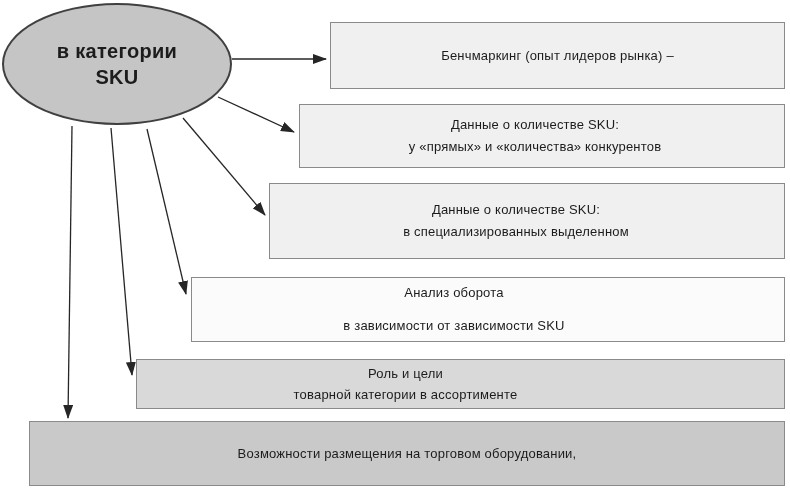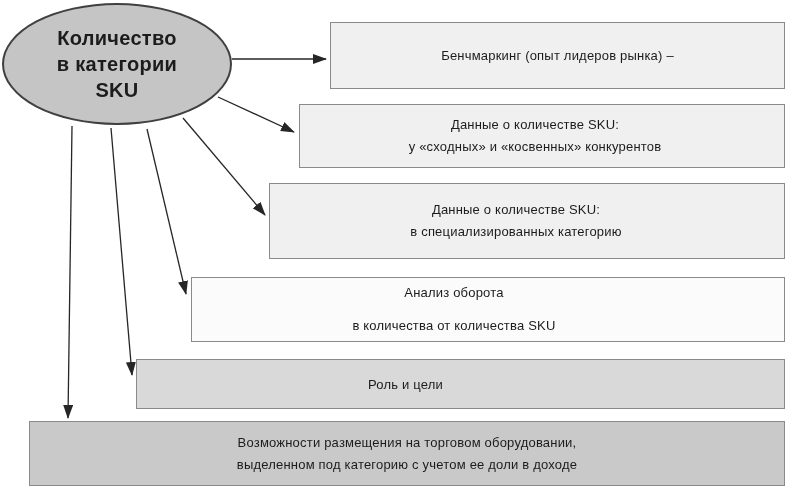--- a/index.html
+++ b/index.html
@@ -55,47 +55,46 @@
     <line class="arrow-line" x1="232" y1="59" x2="326" y2="59" marker-end="url(#arrowhead)"></line>
     <line class="arrow-line" x1="218" y1="97" x2="294" y2="132" marker-end="url(#arrowhead)"></line>
     <line class="arrow-line" x1="183" y1="118" x2="265" y2="215" marker-end="url(#arrowhead)"></line>
     <line class="arrow-line" x1="147" y1="129" x2="186" y2="294" marker-end="url(#arrowhead)"></line>
     <line class="arrow-line" x1="111" y1="128" x2="132" y2="375" marker-end="url(#arrowhead)"></line>
     <line class="arrow-line" x1="72" y1="126" x2="68" y2="418" marker-end="url(#arrowhead)"></line>
   </svg>
 
   <div class="bubble">
     <div class="bubble-text">
-      <span>Количество</span>
       <span>в категории</span>
       <span>SKU</span>
     </div>
   </div>
 
   <div class="box box-1">
     <span>Бенчмаркинг (опыт лидеров рынка) –</span>
   </div>
 
   <div class="box box-2">
     <span>Данные о количестве SKU:</span>
-    <span>у «сходных» и «косвенных» конкурентов</span>
+    <span>у «прямых» и «количества» конкурентов</span>
   </div>
 
   <div class="box box-3">
     <span>Данные о количестве SKU:</span>
-    <span>в специализированных категорию</span>
+    <span>в специализированных выделенном</span>
   </div>
 
   <div class="box box-4">
     <span>Анализ оборота</span>
-    <span>в количества от количества SKU</span>
+    <span>в зависимости от зависимости SKU</span>
   </div>
 
   <div class="box box-5">
     <span>Роль и цели</span>
+    <span>товарной категории в ассортименте</span>
   </div>
 
   <div class="box box-6">
     <span>Возможности размещения на торговом оборудовании,</span>
-    <span>выделенном под категорию с учетом ее доли в доходе</span>
   </div>
 
 </div>
 
 </body></html>

